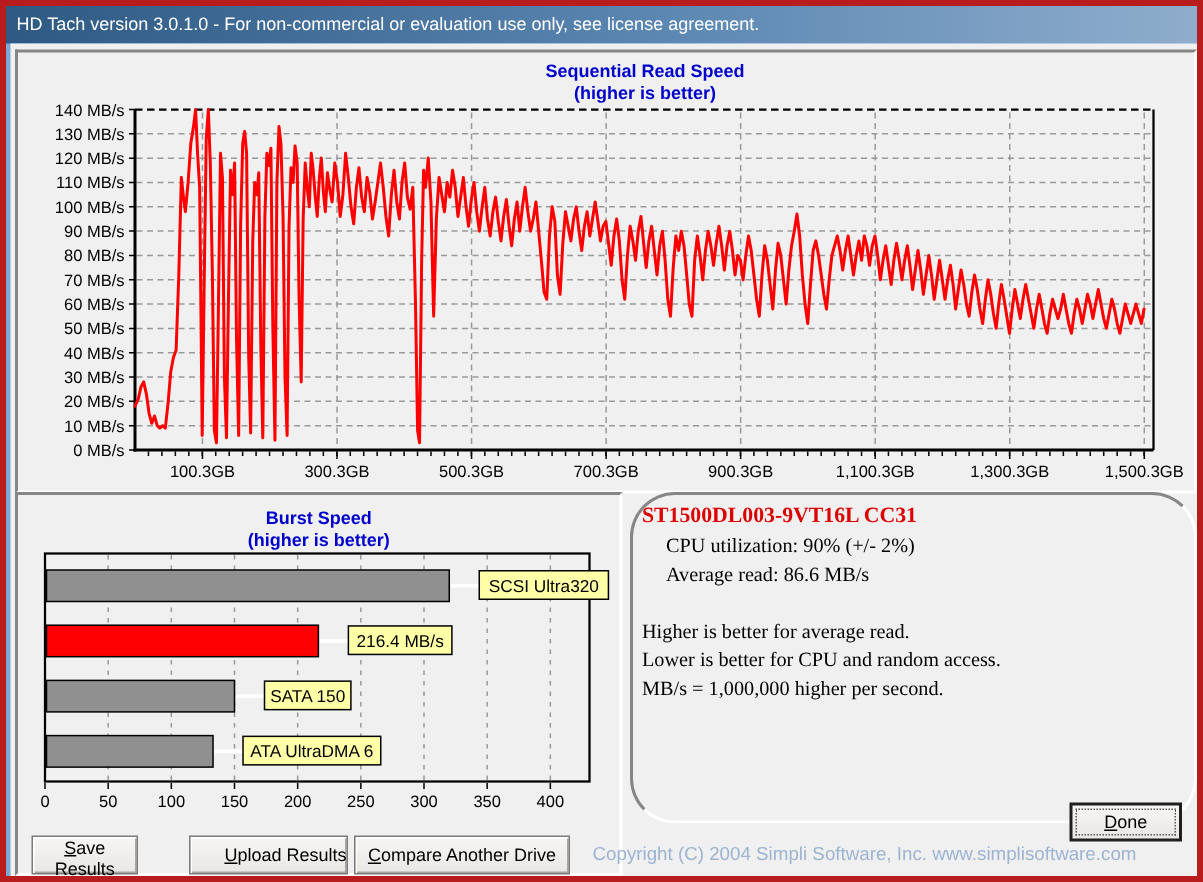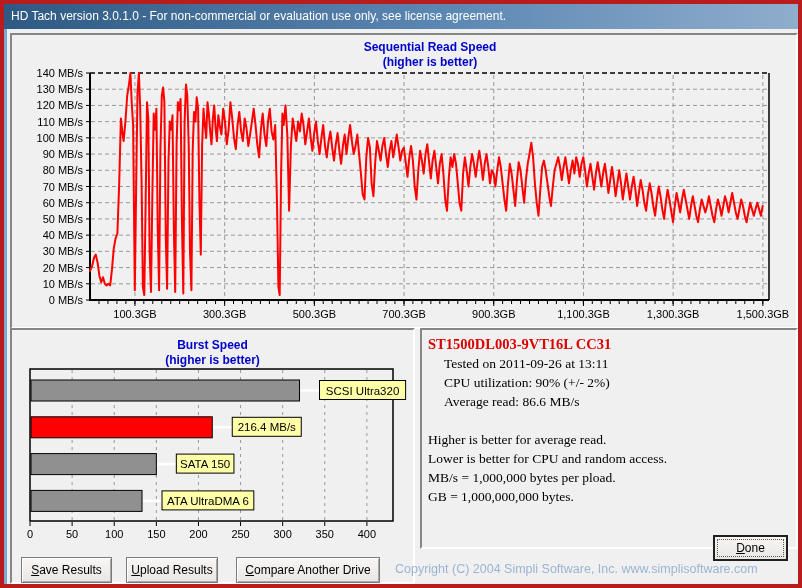--- a/index.html
+++ b/index.html
@@ -4,21 +4,21 @@
 <style>
   html,body{margin:0;padding:0;background:#c8c8c8;font-family:"Liberation Sans",sans-serif;}
   .window{position:relative;width:802px;height:588px;background:#7ca8d4;border:4px solid #b91c1c;box-sizing:border-box;overflow:hidden;}
   .titlebar{position:absolute;left:0;top:0;width:800px;height:25px;
     background:linear-gradient(to right,#2d5983,#5b87b2 55%,#90aecd);
     color:#ffffff;font-size:12px;line-height:25px;padding-left:7px;box-sizing:border-box;white-space:nowrap;}
   .client{position:absolute;left:3px;top:25px;width:794px;height:558px;background:#f0f0f0;}
   .panel{position:absolute;background:#f0f0f0;border:2px solid;border-color:#868686 #ffffff #ffffff #868686;box-sizing:border-box;overflow:hidden;}
   .seq-panel{left:3px;top:4px;width:788px;height:296px;padding-left:20px;}
   .burst-panel{left:3px;top:299px;width:405px;height:256px;}
-  .info-panel{left:413px;top:299px;width:378px;height:221px;}
+  .info-panel{left:413px;top:299px;width:378px;height:221px;border-radius:30px;}
   .chart-title{position:absolute;text-align:center;color:#0000cc;font-size:12px;font-weight:bold;line-height:15px;z-index:2;}
   .seq-title{left:80px;right:28px;top:5px;}
   .burst-title{left:10px;right:10px;top:8px;}
   svg{position:absolute;left:0;top:0;}
   .info-inner{padding:4px 6px;}
   .drive-name{font-family:"Liberation Serif",serif;font-weight:bold;color:#dd0000;font-size:14.5px;line-height:20px;}
   .info-line{font-family:"Liberation Serif",serif;font-size:13.5px;color:#000;line-height:19px;}
   .stat{margin-left:16px;}
   .notes{margin-top:19px;}
   .btn{position:absolute;height:26px;background:linear-gradient(#f7f6f5,#e9e7e4);
@@ -241,32 +241,30 @@
           <rect x="19" y="160.39999999999998" width="111.01624129930394" height="21" fill="#909090" stroke="#000" stroke-width="1"></rect>
           <line x1="131.01624129930394" y1="170.89999999999998" x2="150.01624129930394" y2="170.89999999999998" stroke="#fff" stroke-width="2.5"></line>
           <rect x="150.01624129930394" y="160.89999999999998" width="91.8" height="19" fill="#ffffa8" stroke="#000" stroke-width="1"></rect>
           <text x="195.91624129930395" y="174.89999999999998" text-anchor="middle" font-size="11.5" fill="#000">ATA UltraDMA 6</text>
         </svg>
     </div>
 
     <div class="panel info-panel">
       <div class="info-inner">
         <div class="drive-name">ST1500DL003-9VT16L CC31</div>
-        <div class="info-line stat">Tested on 2011-09-26 at 13:11</div>
         <div class="info-line stat">CPU utilization: 90% (+/- 2%)</div>
         <div class="info-line stat">Average read: 86.6 MB/s</div>
         <div class="notes">
           <div class="info-line">Higher is better for average read.</div>
           <div class="info-line">Lower is better for CPU and random access.</div>
-          <div class="info-line">MB/s = 1,000,000 bytes per pload.</div>
-          <div class="info-line">GB = 1,000,000,000 bytes.</div>
+          <div class="info-line">MB/s = 1,000,000 higher per second.</div>
         </div>
       </div>
     </div>
 
-    <button class="btn" style="left:14px;top:528px;width:91px;"><span class="mn">S</span><span>ave Results</span></button>
-    <button class="btn" style="left:119px;top:528px;width:92px;"><span class="mn">U</span><span>pload Results</span></button>
+    <button class="btn" style="left:14px;top:528px;width:71px;"><span class="mn">S</span><span>ave Results</span></button>
+    <button class="btn" style="left:119px;top:528px;width:106px;text-align:right;"><span class="mn">U</span><span>pload Results</span></button>
     <button class="btn" style="left:229px;top:528px;width:144px;"><span class="mn">C</span><span>ompare Another Drive</span></button>
     <span class="copyright" style="left:388px;top:533px;">Copyright (C) 2004 Simpli Software, Inc. www.simplisoftware.com</span>
     <button class="btn btn-default" style="left:706px;top:506px;width:75px;"><span class="mn">D</span><span>one</span></button>
 
   </div>
 </div>
 
 </body></html>

